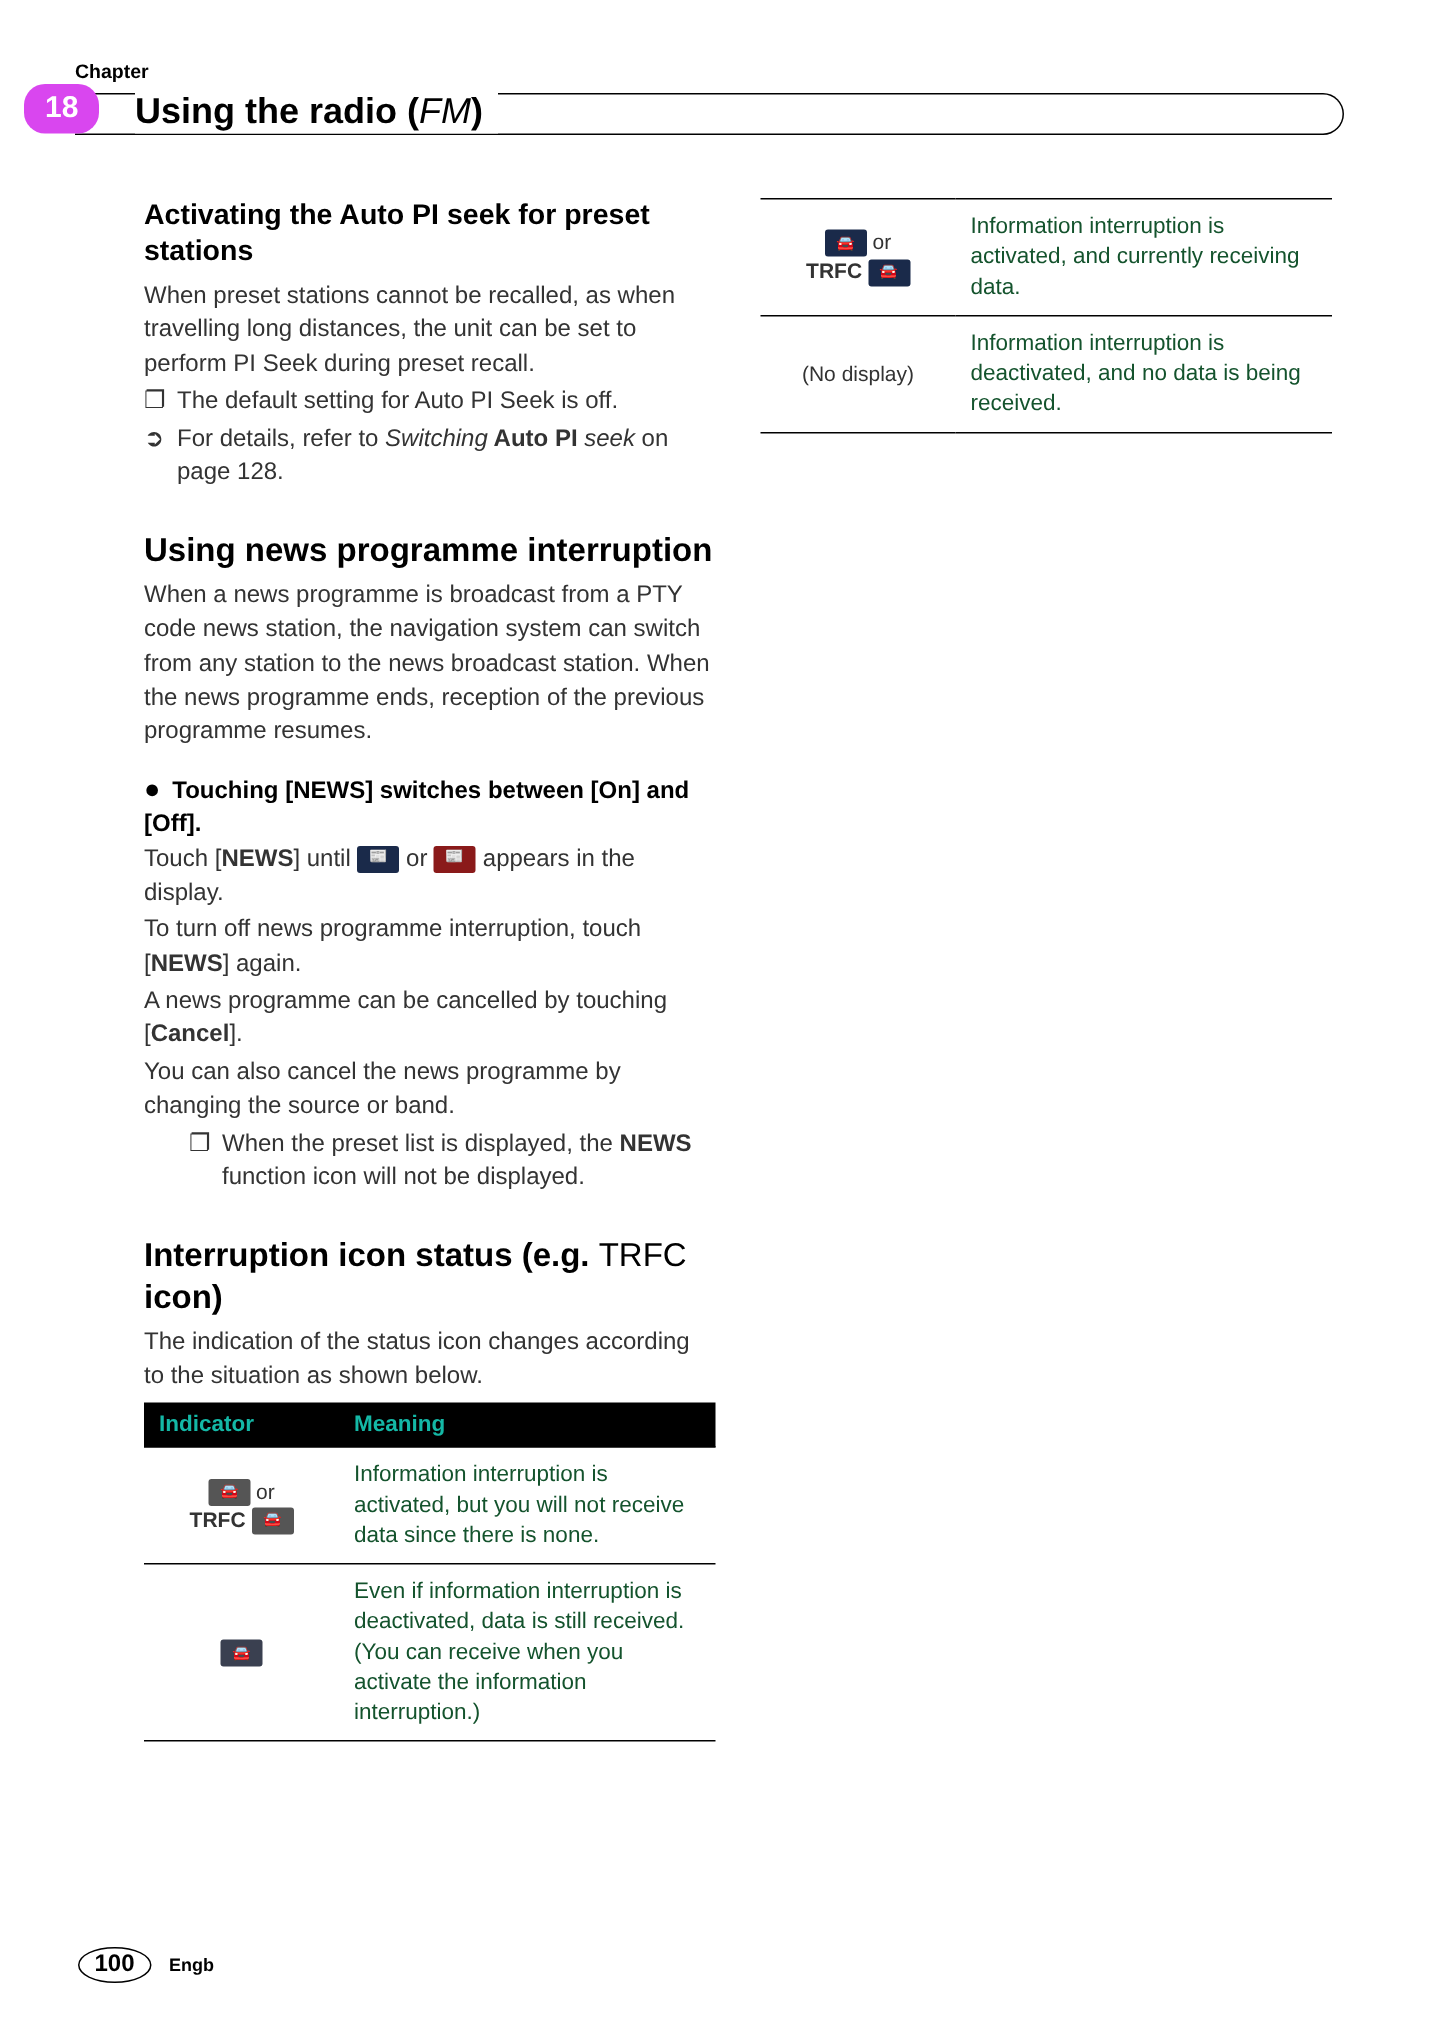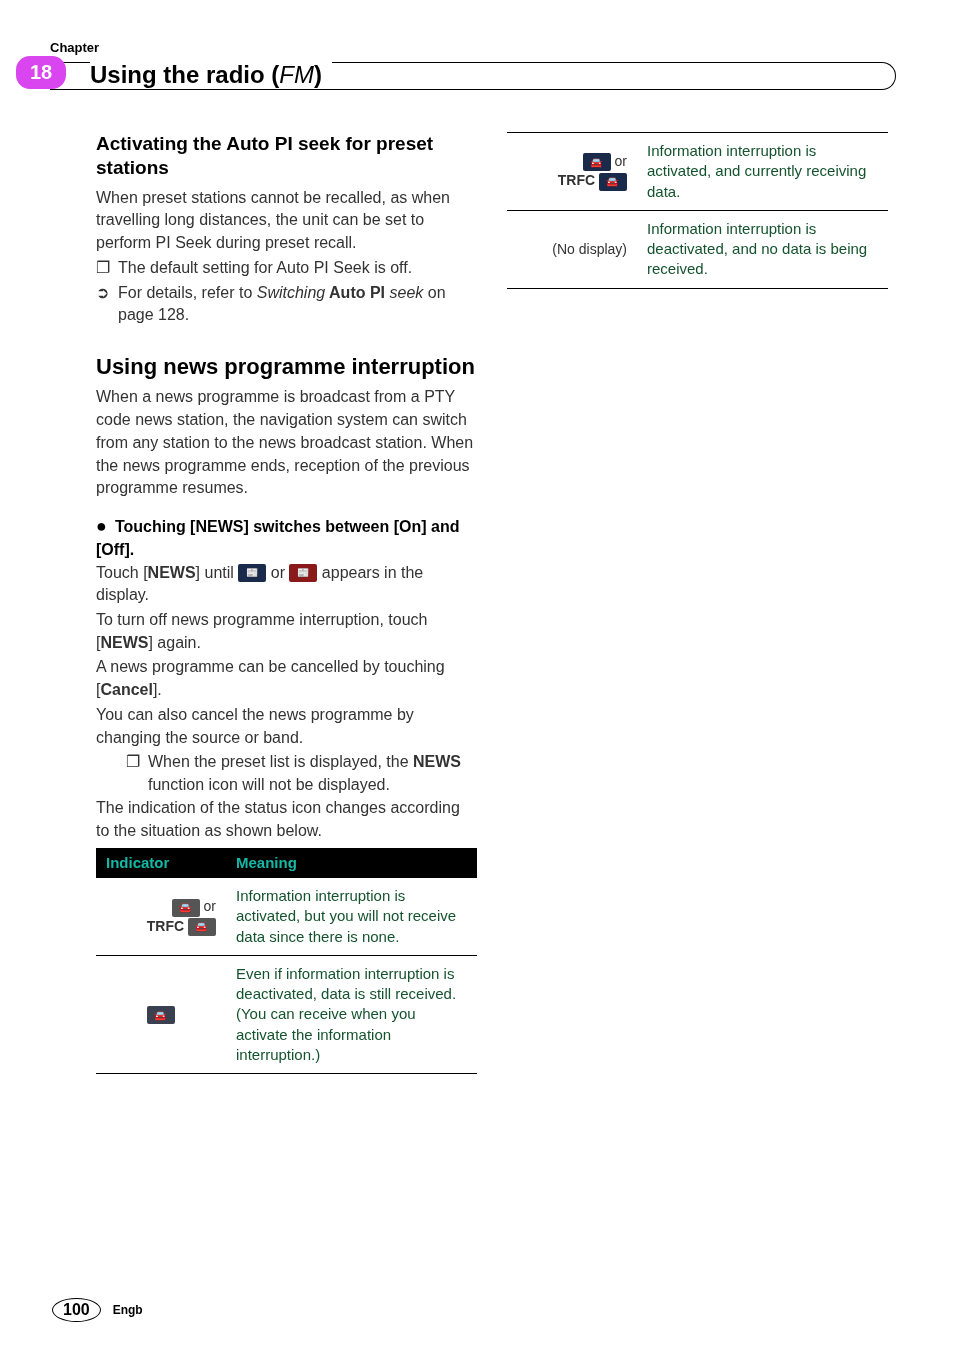--- a/index.html
+++ b/index.html
@@ -127,21 +127,21 @@
     font-weight: bold;
   }
   table.status td {
     border-top: 1px solid #000;
     border-bottom: 1px solid #000;
     padding: 8px 10px;
     vertical-align: middle;
     color: #14532d;
     line-height: 1.35;
   }
-  table.status td:first-child { width: 130px; text-align: right; color:#333; font-size:14px; }
+  table.status td:first-child { width: 130px; text-align: center; color:#333; font-size:14px; }
   .trfc-label { font-weight:bold; font-size:14px; }
   .page-footer {
     position: absolute;
     bottom: 30px;
     left: 52px;
     display: flex;
     align-items: center;
     gap: 12px;
   }
   .page-oval {
@@ -203,20 +203,23 @@
 
     <div class="body-text">You can also cancel the news programme by changing the source or band.</div>
 
     <div class="bullet-row" style="padding-left:30px;">
       <span class="mk">❐</span>
       <span class="txt">
         <span>When the preset list is displayed, the </span><span class="bold">NEWS</span><span> function icon will not be displayed.</span>
       </span>
     </div>
 
+    <div class="sec-head2">
+      <span>Interruption icon status (e.g. </span><span style="font-weight:300">TRFC</span><span> icon)</span>
+    </div>
     <div class="body-text">The indication of the status icon changes according to the situation as shown below.</div>
 
     <table class="status">
       <tbody>
           <tr>
         <th>Indicator</th>
         <th>Meaning</th>
       </tr>
       <tr>
         <td>

